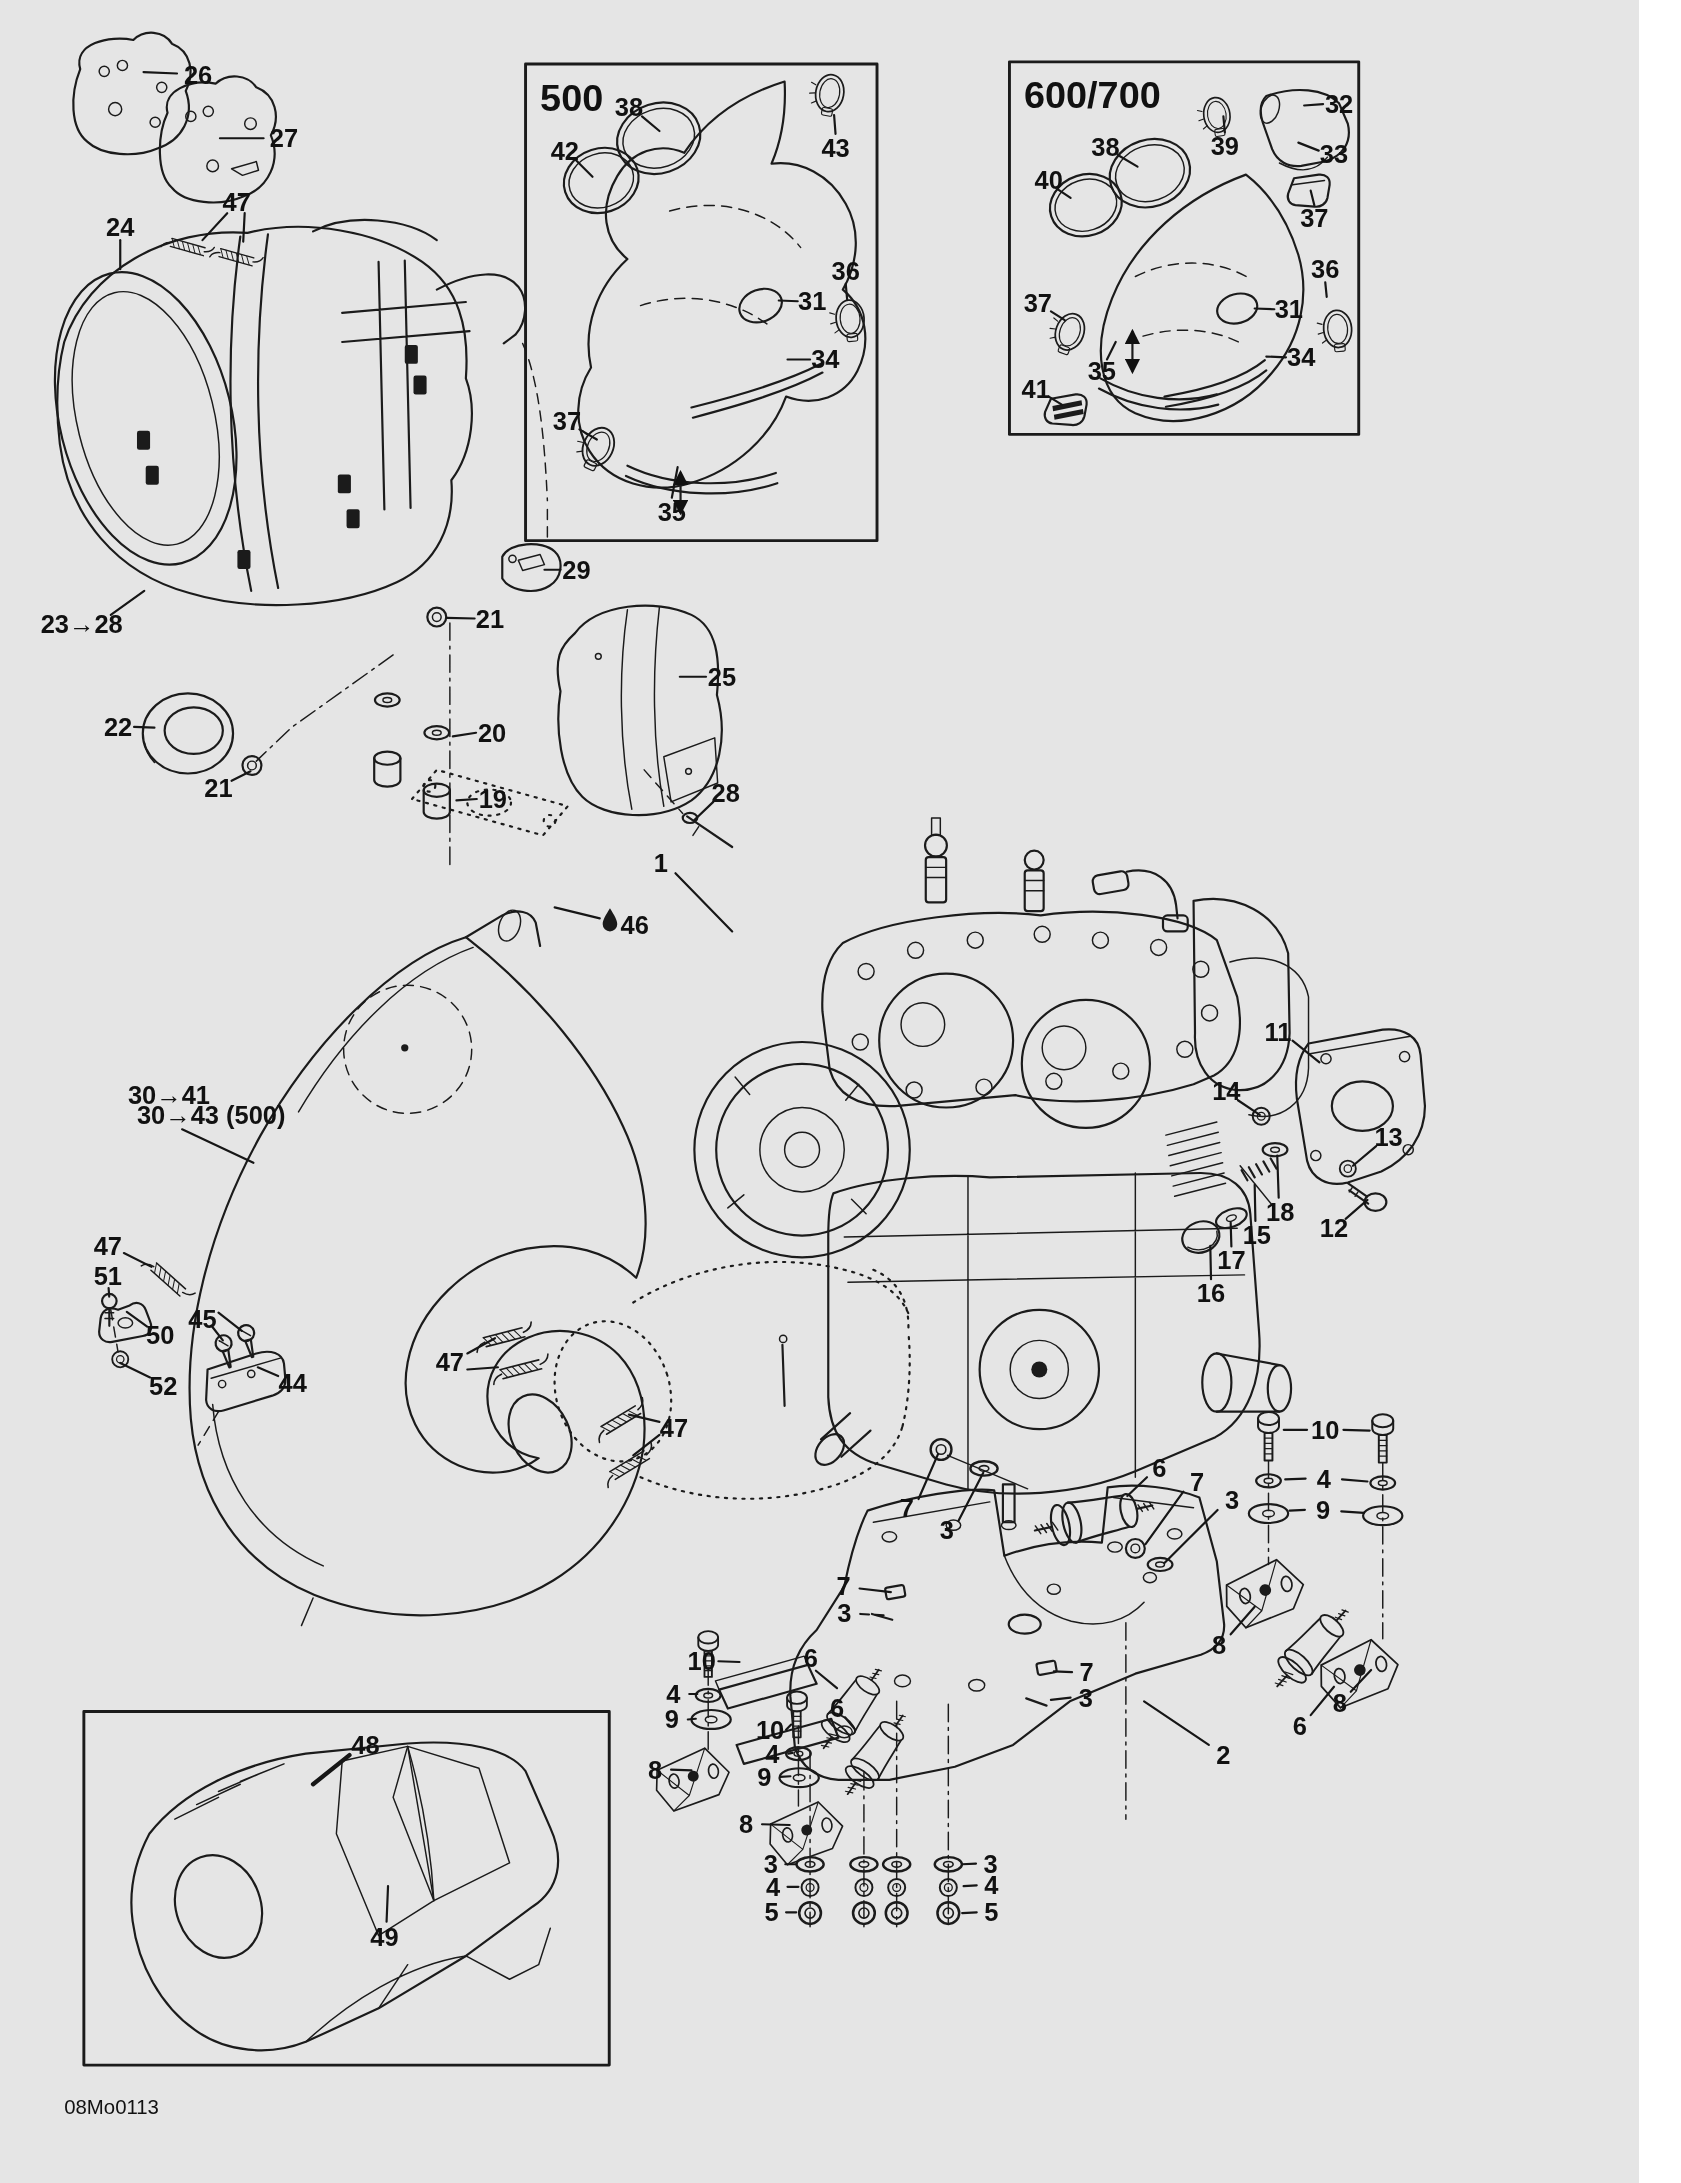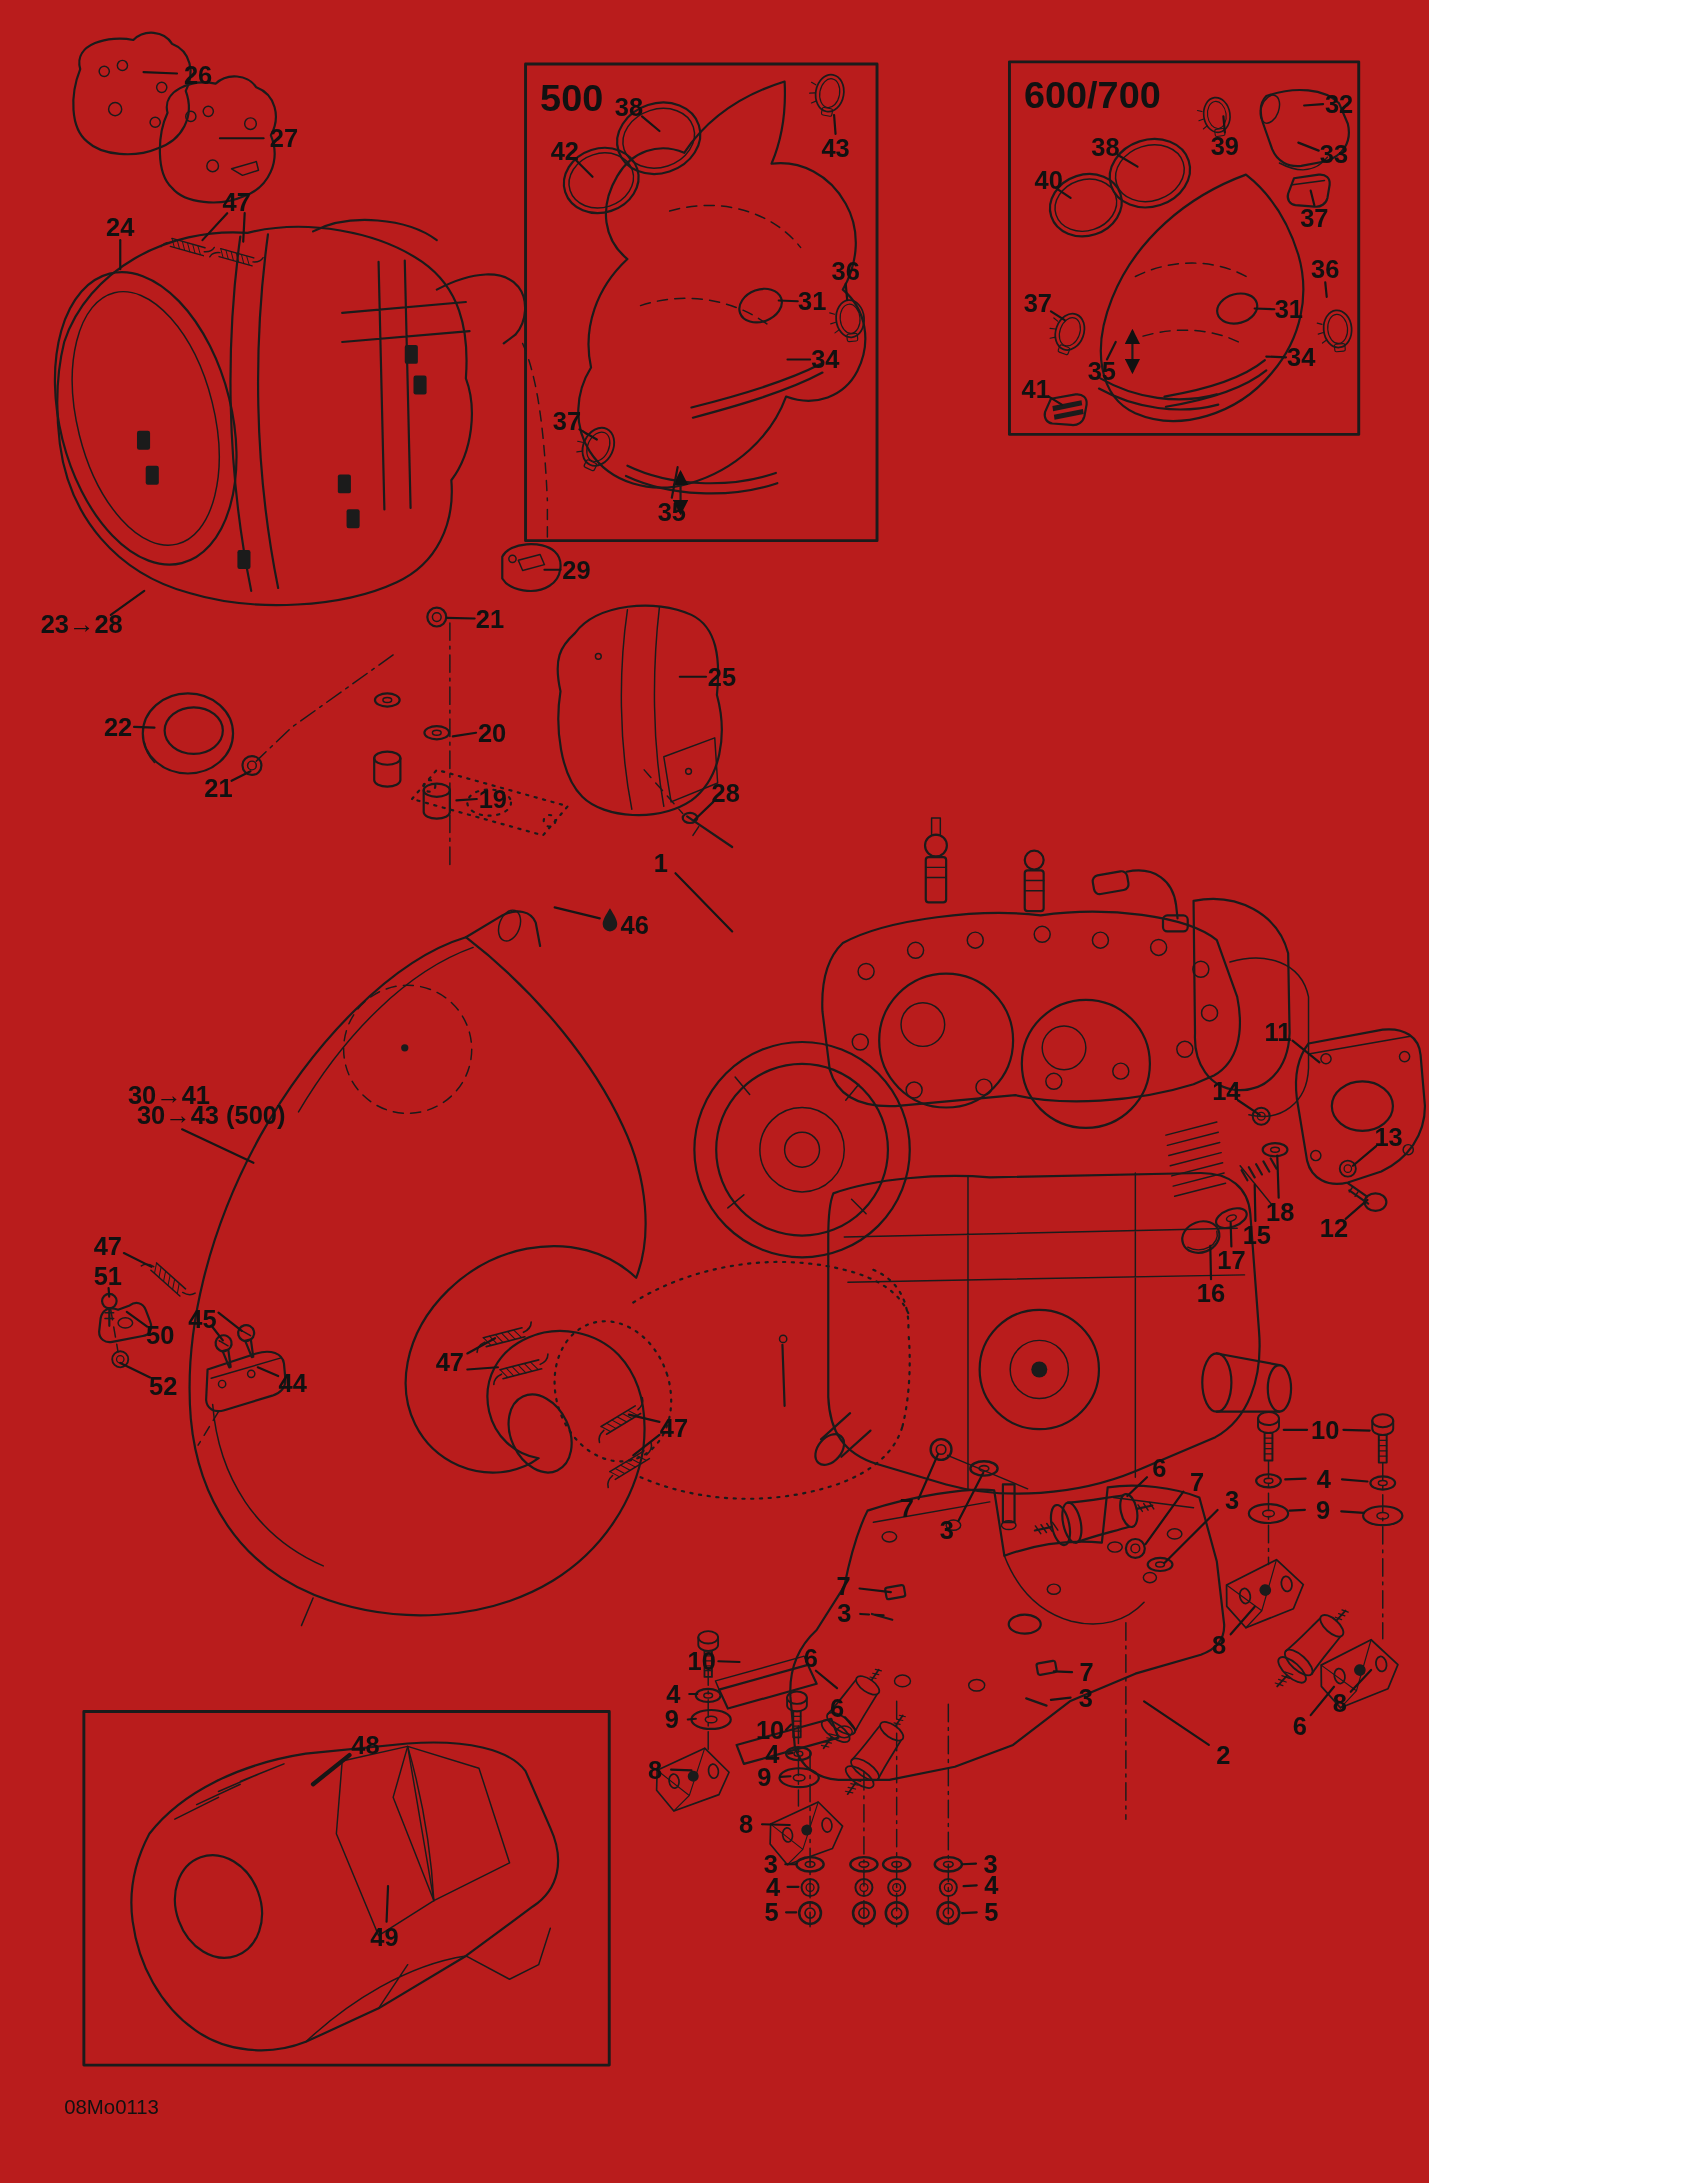--- a/index.html
+++ b/index.html
@@ -1,16 +1,16 @@
 <!DOCTYPE html>
 <html style="font-size:11.6px"><head>
 <meta charset="utf-8">
 <style>
   html,body{margin:0;padding:0;background:#fff;}
-  #stage{position:relative;width:1429px;height:2183px;background:#b91c1c;overflow:hidden;}
+  #stage{position:relative;width:1639px;height:2183px;background:#e5e5e5;overflow:hidden;}
   svg{position:absolute;left:0;top:0;}
   .ln{fill:none;stroke:#1b1b1b;stroke-width:3;stroke-linecap:round;stroke-linejoin:round;}
   .thin{stroke-width:2;}
   .thick4{stroke-width:4;}
   .dd{stroke-dasharray:24 8 4 8;}
   .dsh{stroke-dasharray:14 10;}
   .dot{stroke-dasharray:3 9;}
   .fillk{fill:#1b1b1b;stroke:none;}
   .callout{font-family:"Liberation Sans",sans-serif;font-weight:bold;font-size:35px;fill:#111;text-anchor:middle;dominant-baseline:central;}
   .leader{stroke:#161616;stroke-width:3;fill:none;stroke-linecap:round;}

